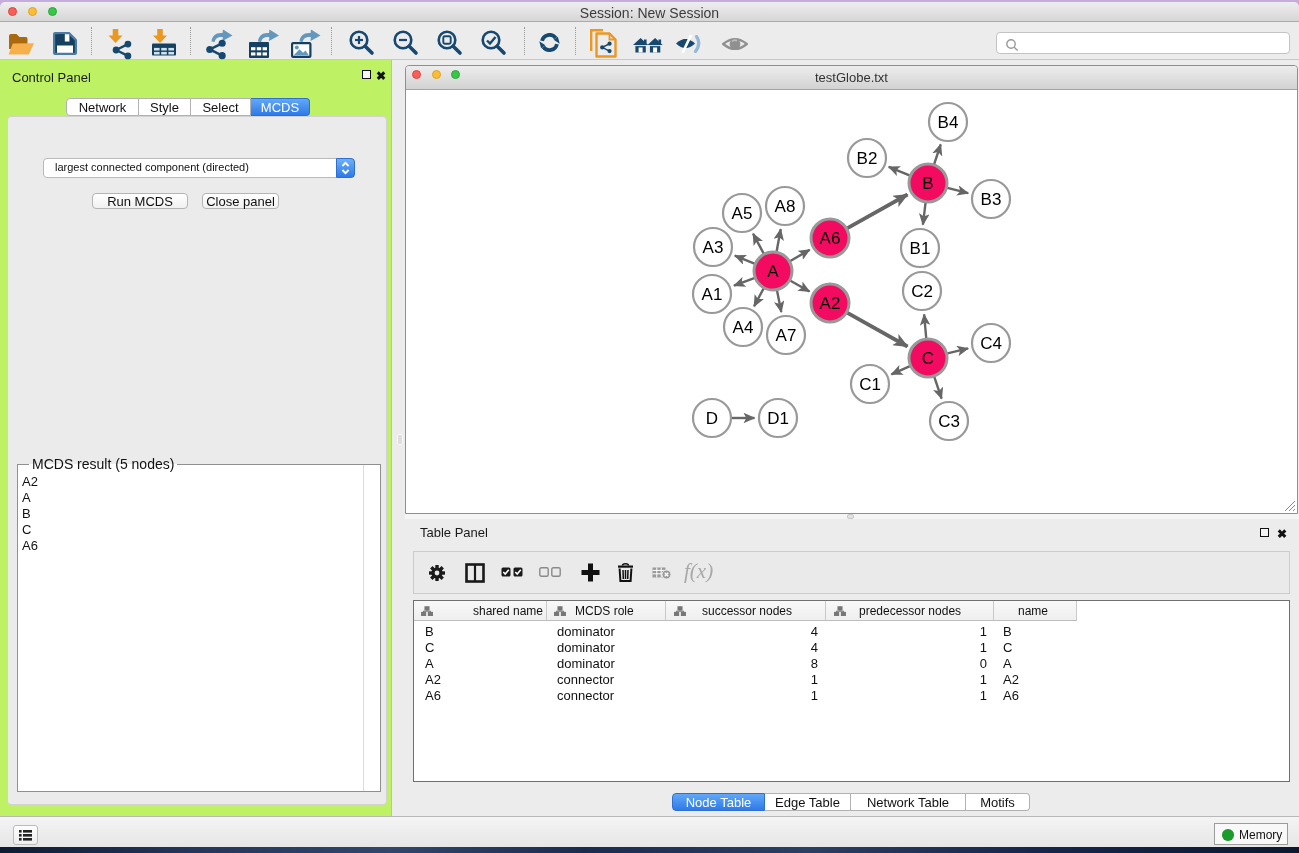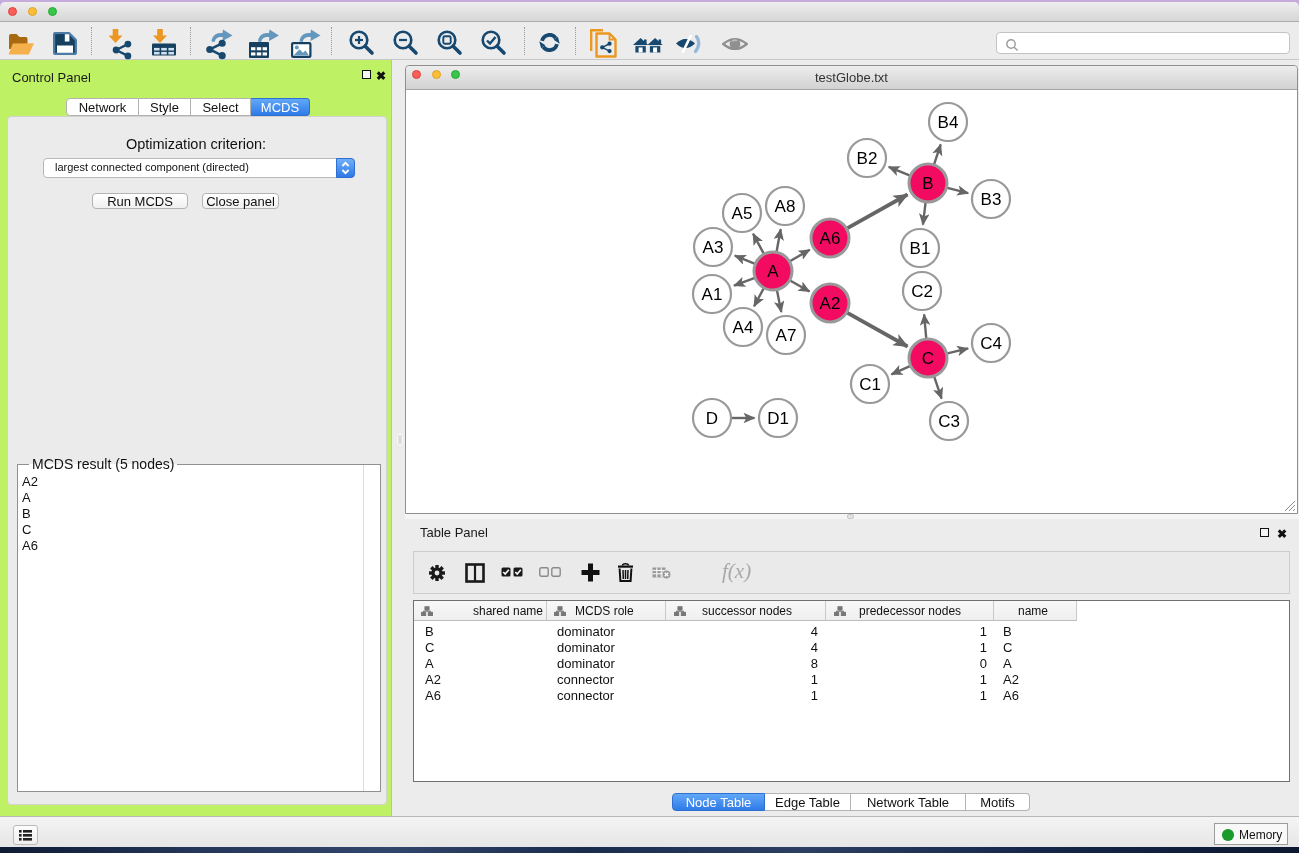--- a/index.html
+++ b/index.html
@@ -49,20 +49,21 @@
 #statusbar { left:0; top:816px; width:1299px; height:31px; background:linear-gradient(#f4f4f4,#e6e6e6); border-top:1px solid #b8b8b8; }
 #darkstrip { left:0; top:847px; width:1299px; height:6px; background:linear-gradient(90deg,#0e1b33,#24365a 15%,#31466b 30%,#1a2c4e 45%,#2b3f63 62%,#15264a 80%,#0c1830); }
 </style>
 </head>
 <body>
 <div class="abs" id="purple"></div>
 <div class="abs" id="titlebar">
   <div class="abs tl t1"></div>
     <div class="abs tl t2"></div>
     <div class="abs tl t3"></div>
+  <div class="abs ttl">Session: New Session</div>
 </div>
 <div class="abs" id="toolbar">
   <svg class="abs" style="left:8px; top:11px;" width="27" height="22" viewBox="0 0 27 22">
       <path d="M1 3 Q1 1 3 1 L8.5 1 L11.5 4 L18 4 Q19.5 4 19.5 6 L19.5 16 L1 16 Z" fill="#a9690e"></path>
 <path d="M0.5 21.5 L4.8 10.5 L26 10.2 L20.8 21.5 Z" fill="#f5b04c"></path>
     </svg>
   <svg class="abs" style="left:53px; top:10px;" width="24" height="23" viewBox="0 0 24 23">
       <path d="M2 0 L16.5 0 L24 7.5 L24 21 Q24 23 22 23 L2 23 Q0 23 0 21 L0 2 Q0 0 2 0 Z" fill="#4c7ca5"></path>
 <path d="M2.2 2.2 L15.6 2.2 L21.8 8.4 L21.8 20.8 L2.2 20.8 Z" fill="#16405f"></path>
 <path d="M5 2.2 L17 2.2 L17 10 L5 10 Z" fill="#16405f"></path>
@@ -240,21 +241,20 @@
   <div class="abs paneltitle" style="left:12px; top:10px;">Control Panel</div>
   <div class="abs wmax" style="left:362px; top:10px;"></div>
   <div class="abs wclose" style="left:376px; top:11px;">✖</div>
   <div class="abs tabs" style="left:66px; top:38px;">
     <div class="tab first" style="width:73px;">Network</div>
     <div class="tab" style="width:52px;">Style</div>
     <div class="tab" style="width:60px;">Select</div>
     <div class="tab last sel" style="width:59px;">MCDS</div>
   </div>
   <div class="abs" style="left:7px; top:56px; width:380px; height:689px; border:1px solid #d2d2d2; border-radius:4px; background:#ebebeb;"></div>
-  <div class="abs" style="left:0; top:76px; width:392px; text-align:center; font-size:14.5px; color:#111;">Optimization criterion:</div>
   <div class="abs" style="left:43px; top:98px; width:312px; height:20px; background:#ffffff; border:1px solid #b9b9b9; border-radius:4px;">
     <div class="abs" style="left:11px; top:2px; font-size:11px; color:#111;">largest connected component (directed)</div>
     <div class="abs" style="right:-1px; top:-1px; width:19px; height:20px; background:linear-gradient(#6fb0f9,#2d79e8); border-radius:0 4px 4px 0; border:1px solid #2e6fd0;">
       <svg width="17" height="18" viewBox="0 0 17 18">
           <g fill="none" stroke="#ffffff" stroke-width="1.8">
             <path d="M5.4 7 L8.5 3.8 L11.6 7"></path>
             <path d="M5.4 11 L8.5 14.2 L11.6 11"></path>
           </g>
         </svg>
     </div>
@@ -418,21 +418,21 @@
         <rect x="0.5" y="0.5" width="13" height="10" fill="#9a9a9a"></rect>
 <g stroke="#ffffff" stroke-width="1">
           <line x1="0.5" y1="3.4" x2="13.5" y2="3.4"></line>
           <line x1="0.5" y1="6.8" x2="13.5" y2="6.8"></line>
           <line x1="4.8" y1="0.5" x2="4.8" y2="10.5"></line>
           <line x1="9.2" y1="0.5" x2="9.2" y2="10.5"></line>
         </g>
 <circle cx="14.5" cy="7.5" r="4.5" fill="#9a9a9a" stroke="#eaeaea" stroke-width="1"></circle>
 <path d="M12.7 5.7 L16.3 9.3 M16.3 5.7 L12.7 9.3" stroke="#ffffff" stroke-width="1.3"></path>
       </svg>
-    <div class="abs" style="left:270px; top:7px; font-family:'Liberation Serif',serif; font-style:italic; font-size:21px; color:#a8a8a8;margin-left:38px;">f(x)</div>
+    <div class="abs" style="left:270px; top:7px; font-family:'Liberation Serif',serif; font-style:italic; font-size:21px; color:#a8a8a8;">f(x)</div>
   </div>
   <div class="abs" id="ttable">
     <div class="abs th" style="left:0; top:0; width:133px; height:20px;">
         <svg class="abs" style="left:7px; top:5px;" width="12" height="10" viewBox="0 0 12 10">
           <g fill="none" stroke="#777" stroke-width="1.1">
             <rect x="4" y="0.8" width="4" height="3.2" fill="#777"></rect>
             <rect x="0.6" y="6.4" width="4" height="3.2" fill="#777"></rect>
             <rect x="7.4" y="6.4" width="4" height="3.2" fill="#777"></rect>
             <path d="M6 4 L6 5.2 M2.6 6.4 L2.6 5.2 L9.4 5.2 L9.4 6.4"></path>
           </g>

